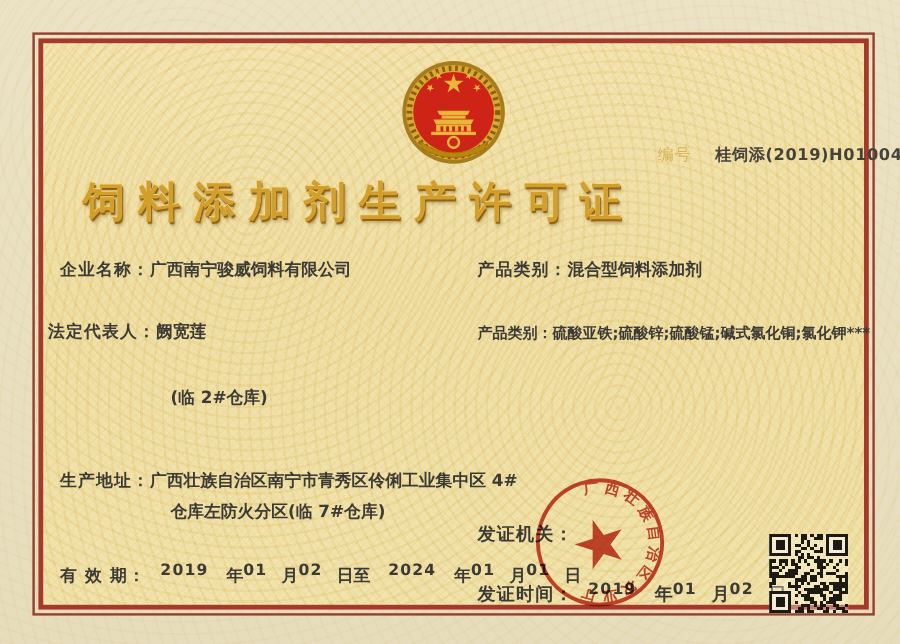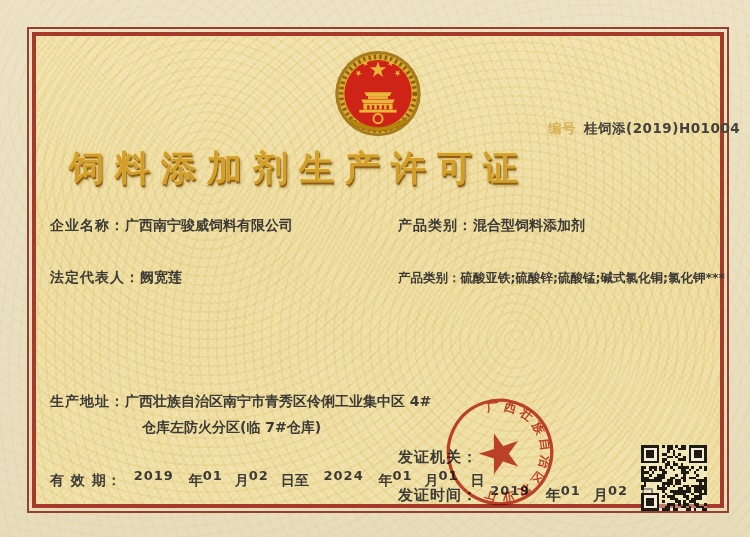--- a/index.html
+++ b/index.html
@@ -26,21 +26,21 @@
     background:
       repeating-radial-gradient(circle at 25% 30%, rgba(208,160,48,.13) 0 2px, transparent 2px 9px),
       repeating-radial-gradient(circle at 70% 65%, rgba(208,160,48,.13) 0 2px, transparent 2px 9px),
       repeating-linear-gradient(45deg, rgba(214,176,78,.10) 0 1px, transparent 1px 5px),
       repeating-linear-gradient(-45deg, rgba(214,176,78,.10) 0 1px, transparent 1px 5px),
       linear-gradient(180deg,#f3e5b2,#efe0a7 45%,#f1e3ad);
   }
   .abs{position:absolute;}
   .emblem{left:332px;top:50px;width:92px;height:100px;}
   .cert-no{left:548px;top:120px;font-size:13.5px;color:#45423b;font-weight:600;letter-spacing:.5px;white-space:nowrap;}
-  .cert-no .no-label{color:#d7b256;margin-right:8px;font-weight:700;}
+  .cert-no .no-label{color:#d7b256;margin-right:20px;font-weight:400;}
   .title{
     left:0;top:145px;width:598px;text-align:center;
     font-size:35px;font-weight:bold;letter-spacing:11px;
     color:#d2a02a;white-space:nowrap;
     text-shadow:0 -1px 0 #f0d687, 1px 2px 1px #8a5c12, 2px 3px 3px rgba(122,82,12,.35);
   }
   .row{color:#3c3a35;font-weight:600;font-size:14px;line-height:26px;white-space:nowrap;}
   .row .lbl{letter-spacing:1px;}
   .two-line .l2{padding-left:92px;}
   .small{font-size:12.5px;letter-spacing:0;}
@@ -102,25 +102,26 @@
   <div class="abs cert-no">
     <span class="no-label">编号</span><span>桂饲添(2019)H01004</span>
   </div>
 
   <div class="abs title">饲料添加剂生产许可证</div>
 
   <div class="abs row" style="left:50px;top:212px;">
     <span class="lbl">企业名称：</span><span>广西南宁骏威饲料有限公司</span>
   </div>
 
-  <div class="abs row" style="left:50px;top:264px;">
+  <div class="abs row" style="left:40px;top:264px;">
     <span class="lbl">法定代表人：</span><span>阙宽莲</span>
   </div>
 
   <div class="abs row two-line" style="left:50px;top:319px;">
+    <div class="l2">(临 2#仓库)</div>
   </div>
 
   <div class="abs row two-line" style="left:50px;top:388px;">
     <div><span class="lbl">生产地址：</span><span>广西壮族自治区南宁市青秀区伶俐工业集中区 4#</span></div>
     <div class="l2">仓库左防火分区(临 7#仓库)</div>
   </div>
 
   <div class="abs row" style="left:50px;top:467px;">
     <span class="lbl">有 效 期：</span>
     <span class="num gap-s">2019</span>
@@ -134,21 +135,21 @@
   </div>
 
   <div class="abs row" style="left:398px;top:212px;">
     <span class="lbl">产品类别：</span><span>混合型饲料添加剂</span>
   </div>
 
   <div class="abs row small" style="left:398px;top:265px;">
     <span>产品类别：</span><span>硫酸亚铁;硫酸锌;硫酸锰;碱式氯化铜;氯化钾***</span>
   </div>
 
-  <div class="abs row" style="left:398px;top:444px;font-size:15px;">
+  <div class="abs row" style="left:398px;top:432px;font-size:15px;">
     <span class="lbl">发证机关：</span>
   </div>
 
   <div class="abs row" style="left:398px;top:482px;font-size:15px;">
     <span class="lbl">发证时间：</span>
     <span class="num gap-s">2019</span>
     <span class="gap-m">年</span><span class="num">01</span>
     <span class="gap-s">月</span><span class="num">02</span>
     <span class="gap-s">日</span>
   </div>

